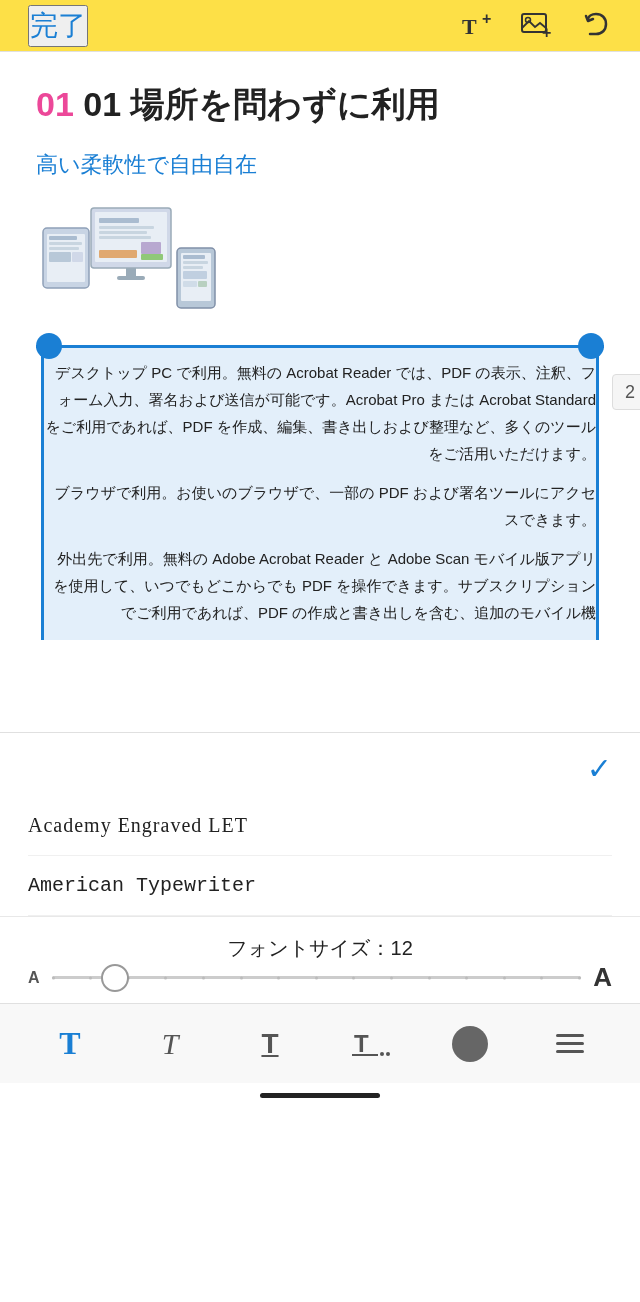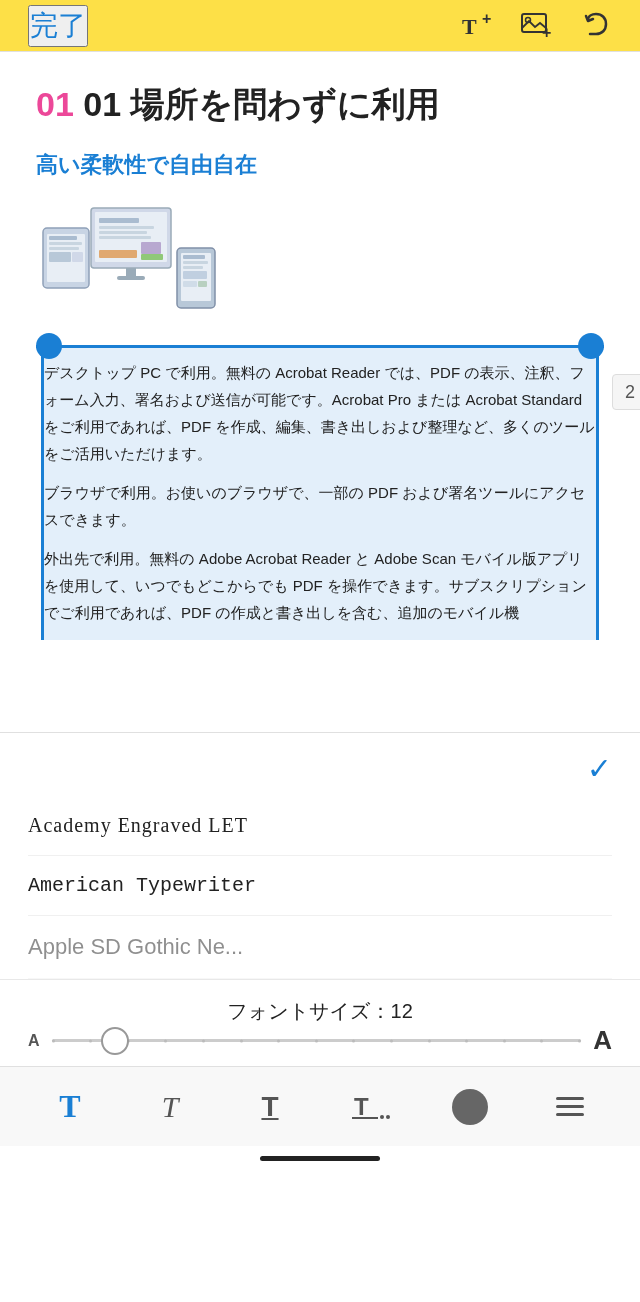--- a/index.html
+++ b/index.html
@@ -56,21 +56,21 @@
       color: #222;
       margin-bottom: 24px;
       line-height: 1.3;
     }
     .doc-title span.num {
       color: #ec4899;
     }
     .doc-subtitle {
       color: #1a7fd4;
       font-size: 22px;
-      font-weight: 700;
+      font-weight: 400;
       margin-bottom: 18px;
     }
     .doc-content-row {
       display: flex;
       gap: 20px;
       margin-bottom: 16px;
     }
     .doc-text-col {
       flex: 1;
       font-size: 16px;
@@ -101,20 +101,21 @@
       justify-content: center;
       font-size: 18px;
       color: #555;
     }
 
     
     .selection-area {
       position: relative;
       margin: 17px -36px;
       padding: 0 41px;
+      text-align: right;
     }
     .selection-handle-line {
       position: absolute;
       top: 0;
       left: 36px;
       right: 36px;
       height: 3px;
       background: #1a7fd4;
       z-index: 10;
     }
@@ -418,23 +419,20 @@
   <div class="font-checkmark-row">
     <span class="checkmark-icon">✓</span>
   </div>
   <div class="font-list">
     <div class="font-item academy">
       <span>Academy Engraved LET</span>
     </div>
     <div class="font-item american">
       <span>American Typewriter</span>
     </div>
-    <div class="font-item partial">
-      <span>Apple SD Gothic Ne...</span>
-    </div>
   </div>
 
   <div class="font-size-section">
     <div class="font-size-label">フォントサイズ：12</div>
     <div class="font-size-slider-row">
       <span class="slider-a-small">A</span>
       <div class="slider-track">
         <div class="slider-dots">
           <div class="slider-dot"></div>
           <div class="slider-dot"></div>

